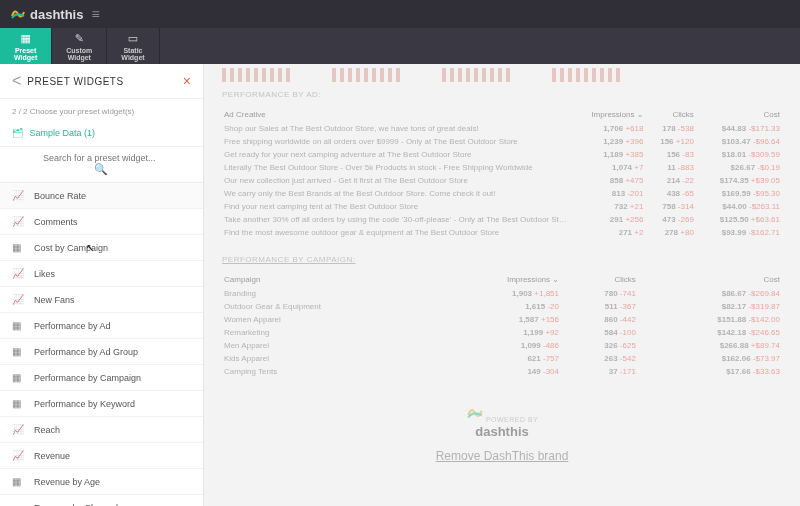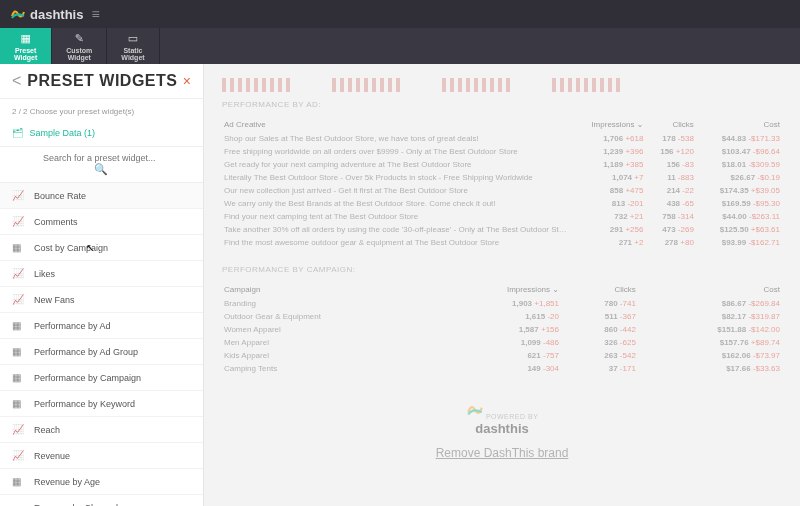--- a/index.html
+++ b/index.html
@@ -12,34 +12,34 @@
 .burger { color:#888; font-size:14px; }
 
 .tabbar { height:36px; background:#3a3943; display:flex; }
 .tab { display:flex; flex-direction:column; align-items:center; justify-content:center; padding:0 14px; font-size:8px; color:#ccc; gap:2px; border-right:1px solid #2a2932; cursor:pointer; }
 .tab.active { background:#1bbc9b; color:#fff; }
 .tab-icon { font-size:11px; }
 .tab-label { font-weight:600; font-size:7px; line-height:1; text-align:center; }
 
 .side-panel { position:absolute; left:0; top:64px; width:204px; bottom:0; background:#fff; border-right:1px solid #e5e5e5; overflow-y:auto; }
 .panel-head { display:flex; align-items:center; padding:8px 12px; border-bottom:1px solid #eee; }
-.panel-head .title { font-size:16px; font-weight:700; letter-spacing:0.5px; color:#333; flex:1; }
+.panel-head .title { font-size:10px; font-weight:400; letter-spacing:0.5px; color:#333; flex:1; }
 .panel-head .close { color:#d64; font-size:14px;}
 .breadcrumb { font-size:8px; color:#999; padding:8px 12px; }
 .sample-row { display:flex; align-items:center; gap:6px; font-size:9px; color:#1bbc9b; padding:4px 12px 8px; border-bottom:1px solid #eee; }
 .search-row { display:flex; align-items:center; padding:6px 12px; border-bottom:1px solid #eee;flex-direction:column; }
 .search-row input { border:none; outline:none; font-size:9px; flex:1; color:#555; }
 .search-row .sicon { color:#666; font-size:11px; }
 .wlist { }
 .witem { display:flex; align-items:center; gap:8px; padding:7px 12px; font-size:9px; color:#555; border-bottom:1px solid #f2f2f2; cursor:pointer; }
 .witem .wicon { width:14px; color:#888; font-size:10px; }
 .witem.hover { background:#fafafa; }
 .cursor-ptr { position:absolute; left:86px; top:242px; font-size:10px; pointer-events:none; }
 
-.main { position:absolute; left:204px; right:0; top:64px; bottom:0; background:#f7f7f7; padding:14px 18px; overflow:auto; font-size:8px; color:#666; }
+.main { position:absolute; left:204px; right:0; top:64px; bottom:0; background:#f7f7f7; padding:4px 18px; overflow:auto; font-size:8px; color:#666; }
 .main::before { content:""; position:absolute; inset:0; background:rgba(240,240,240,0.55); pointer-events:none; }
 .section-title { font-size:8px; color:#888; letter-spacing:0.5px; margin:6px 0 8px; }
 table { width:100%; border-collapse:collapse; font-size:8px; }
 th { text-align:left; color:#333; font-weight:400; padding:3px 2px; }
 th.r, td.r { text-align:right; }
 td { padding:2px 2px; color:#666; white-space:nowrap; }
 td.name { max-width:260px; overflow:hidden; text-overflow:ellipsis; }
 .neg { color:#d43; }
 
 .footer { text-align:center; margin-top:26px; }
@@ -220,21 +220,21 @@
         </tr>
         <tr>
           <td class="name">Find the most awesome outdoor gear &amp; equipment at The Best Outdoor Store</td>
           <td class="r"><b>271</b> <span class="neg">+2</span></td>
           <td class="r"><b>278</b> <span class="neg">+80</span></td>
           <td class="r"><b>$93.99</b> <span class="neg">-$162.71</span></td>
         </tr>
       </tbody>
   </table>
 
-  <div class="section-title" style="margin-top:16px;">PERFORMANCE BY CAMPAIGN:</div>
+  <div class="section-title" style="margin-top:16px;text-decoration:underline;">PERFORMANCE BY CAMPAIGN:</div>
   <table>
     <thead>
         <tr>
       <th>Campaign</th>
       <th class="r"><span>Impressions</span> <span>⌄</span></th>
       <th class="r">Clicks</th>
       <th class="r">Cost</th>
     </tr>
       </thead>
     <tbody id="camp-body">
@@ -250,24 +250,30 @@
           <td class="r"><b>511</b> <span class="neg">-367</span></td>
           <td class="r"><b>$82.17</b> <span class="neg">-$319.87</span></td>
         </tr>
         <tr>
           <td class="name">Women Apparel</td>
           <td class="r"><b>1,587</b> <span class="neg">+156</span></td>
           <td class="r"><b>860</b> <span class="neg">-442</span></td>
           <td class="r"><b>$151.88</b> <span class="neg">-$142.00</span></td>
         </tr>
         <tr>
+          <td class="name">Remarketing</td>
+          <td class="r"><b>1,199</b> <span class="neg">+92</span></td>
+          <td class="r"><b>584</b> <span class="neg">-100</span></td>
+          <td class="r"><b>$142.18</b> <span class="neg">-$246.65</span></td>
+        </tr>
+        <tr>
           <td class="name">Men Apparel</td>
           <td class="r"><b>1,099</b> <span class="neg">-486</span></td>
           <td class="r"><b>326</b> <span class="neg">-625</span></td>
-          <td class="r"><b>$157.76</b> <span class="neg">+$89.74</span></td>
+          <td class="r"><b>$266.88</b> <span class="neg">+$89.74</span></td>
         </tr>
         <tr>
           <td class="name">Kids Apparel</td>
           <td class="r"><b>621</b> <span class="neg">-757</span></td>
           <td class="r"><b>263</b> <span class="neg">-542</span></td>
           <td class="r"><b>$162.06</b> <span class="neg">-$73.97</span></td>
         </tr>
         <tr>
           <td class="name">Camping Tents</td>
           <td class="r"><b>149</b> <span class="neg">-304</span></td>

